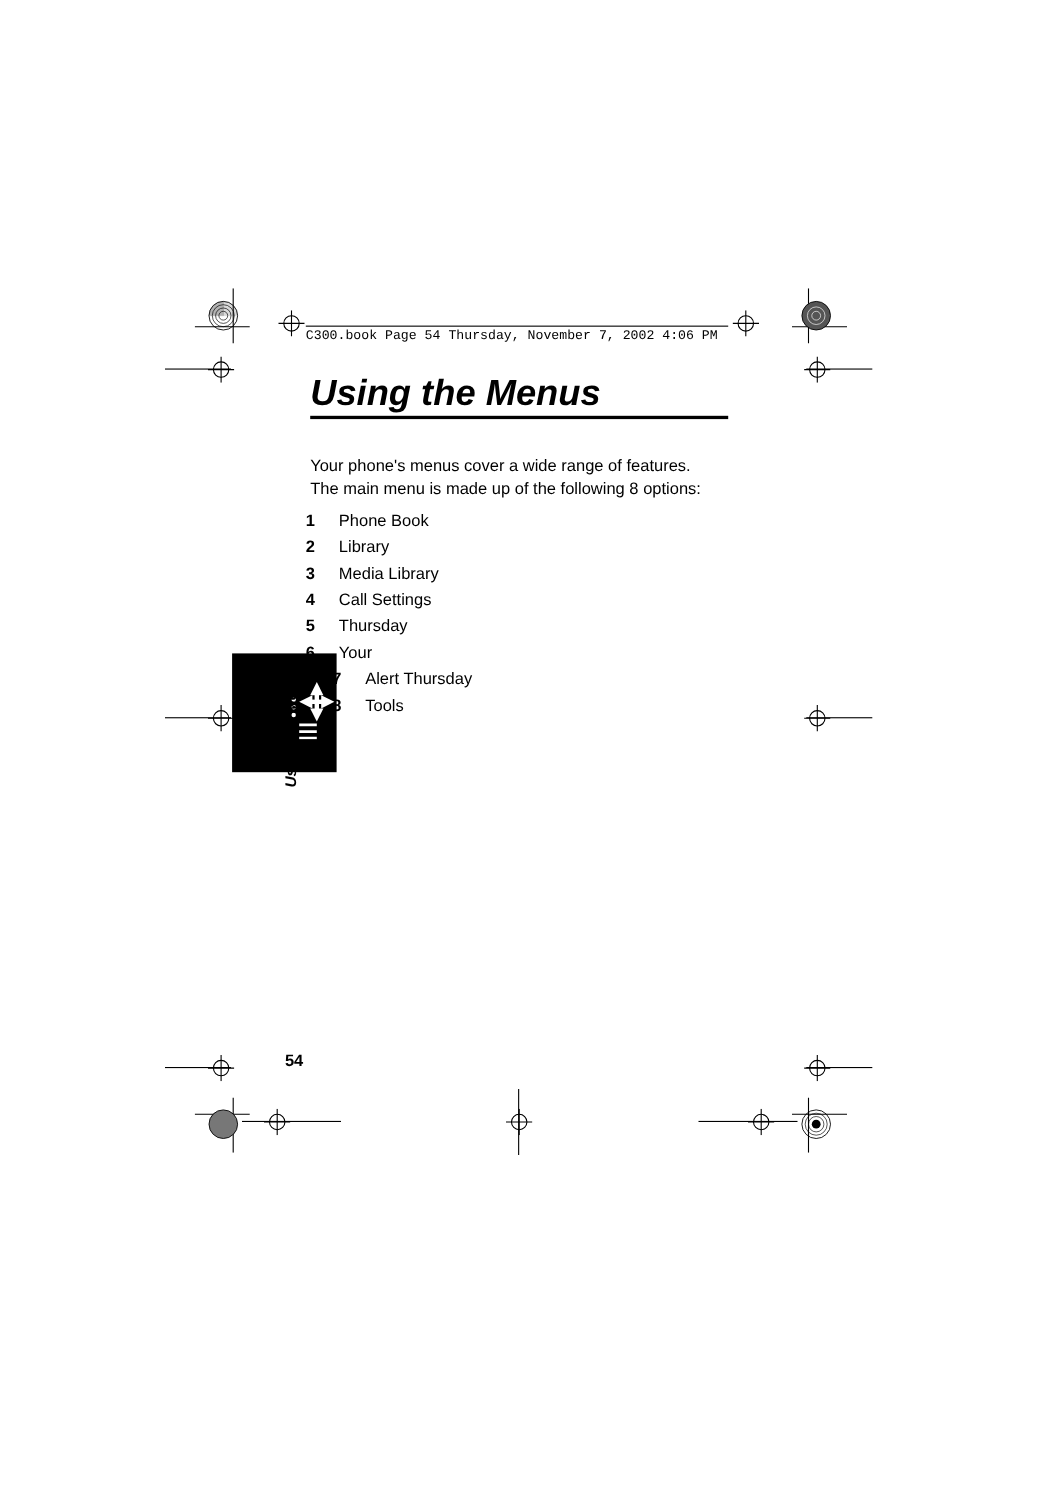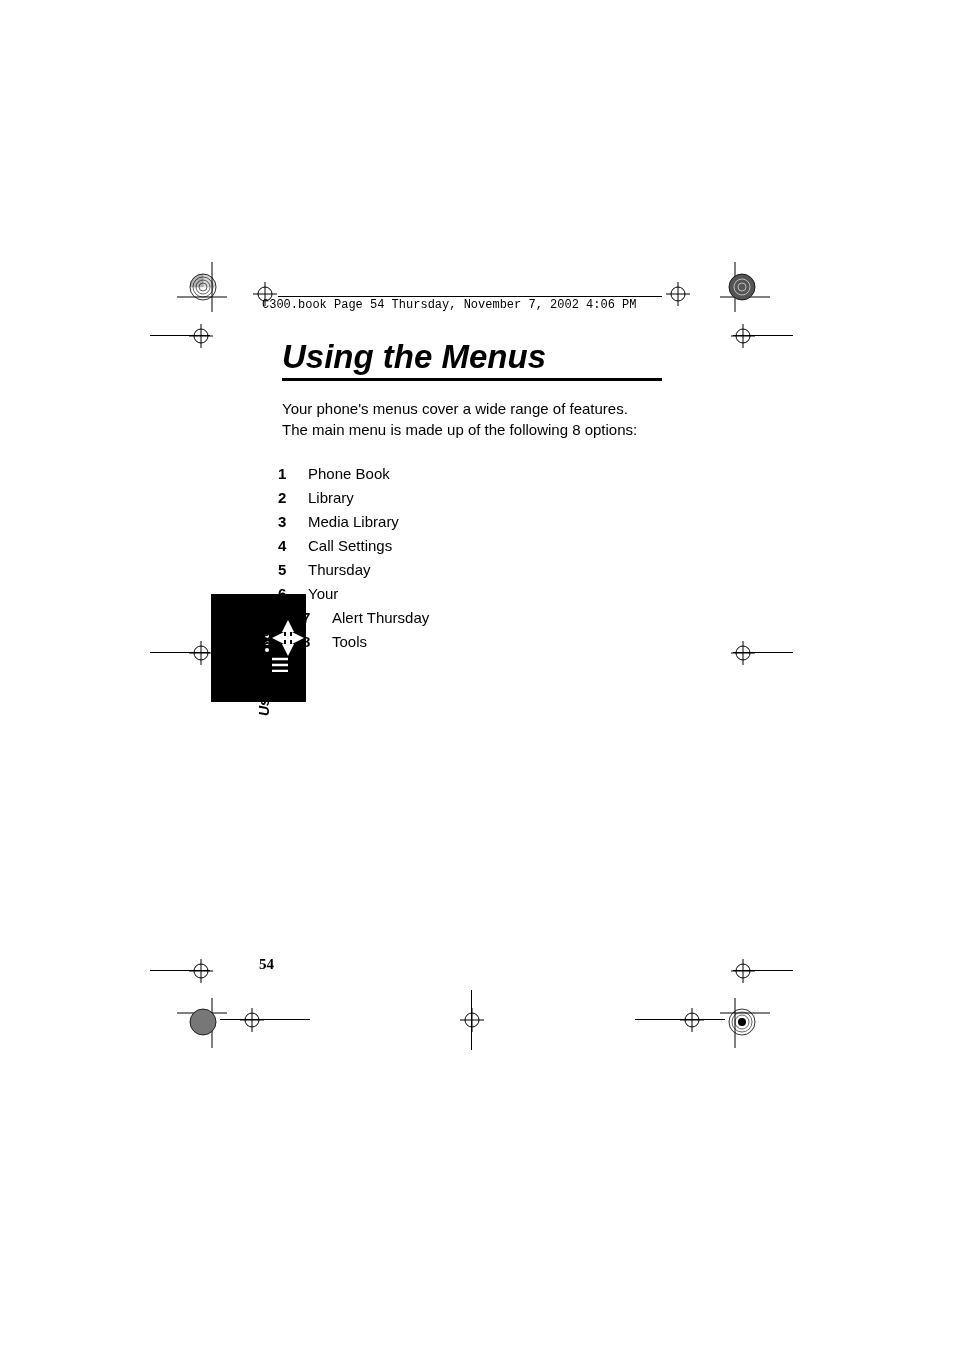--- a/index.html
+++ b/index.html
@@ -26,21 +26,21 @@
 
     .header-line {
       position: absolute;
       left: 278px;
       top: 296px;
       width: 384px;
       border-top: 1px solid #000;
     }
     .header-text {
       position: absolute;
-      left: 262px;
+      left: 278px;
       top: 298px;
       font-family: "Courier New", monospace;
       font-size: 12px;
       color: #000;
     }
 
     .title {
       position: absolute;
       left: 282px;
       top: 338px;
@@ -55,21 +55,21 @@
       left: 282px;
       top: 378px;
       width: 380px;
       height: 3px;
       background: #000;
     }
 
     .intro {
       position: absolute;
       left: 282px;
-      top: 398px;
+      top: 413px;
       width: 370px;
       font-size: 15px;
       line-height: 1.4;
       color: #000;
     }
 
     .list {
       position: absolute;
       left: 278px;
       top: 465px;
@@ -119,21 +119,20 @@
       justify-content: center;
     }
 
     .page-number {
       position: absolute;
       left: 259px;
       top: 956px;
       font-weight: bold;
       font-size: 15px;
       color: #000;
-      font-family: Liberation Serif, serif;
     }
   </style>
 </head>
 <body>
 
 <div class="header-line"></div>
 <div class="header-text">C300.book  Page 54  Thursday, November 7, 2002  4:06 PM</div>
 
 <div class="reg-mark" style="left:253px; top:282px;">
   <svg width="24" height="24" viewBox="0 0 24 24">

